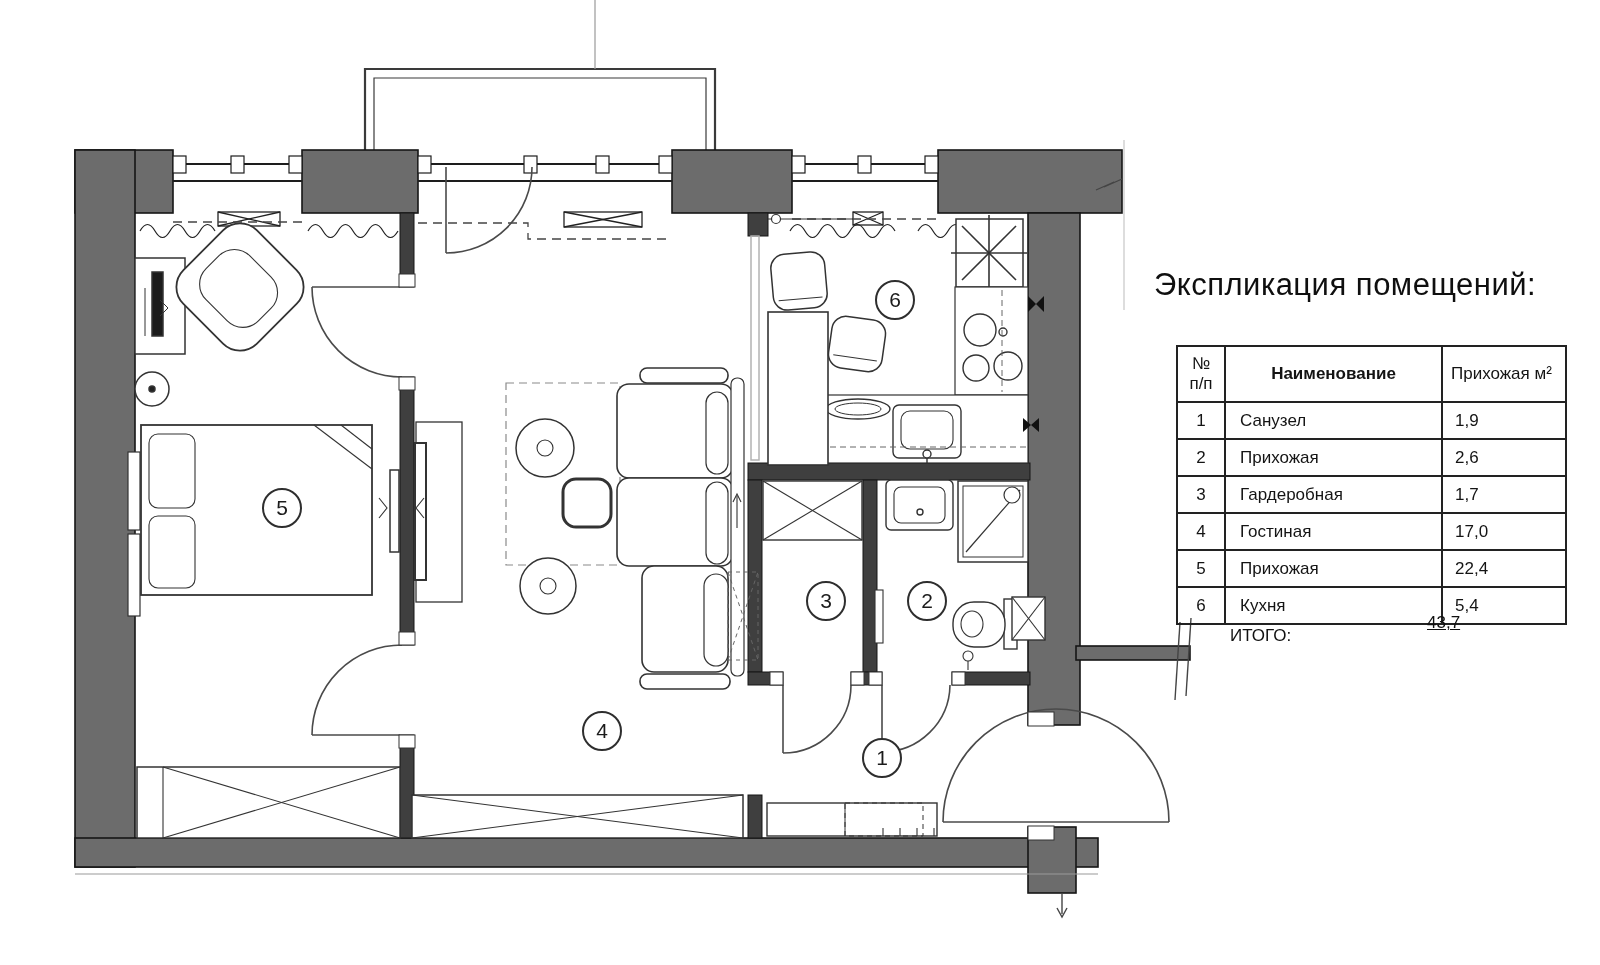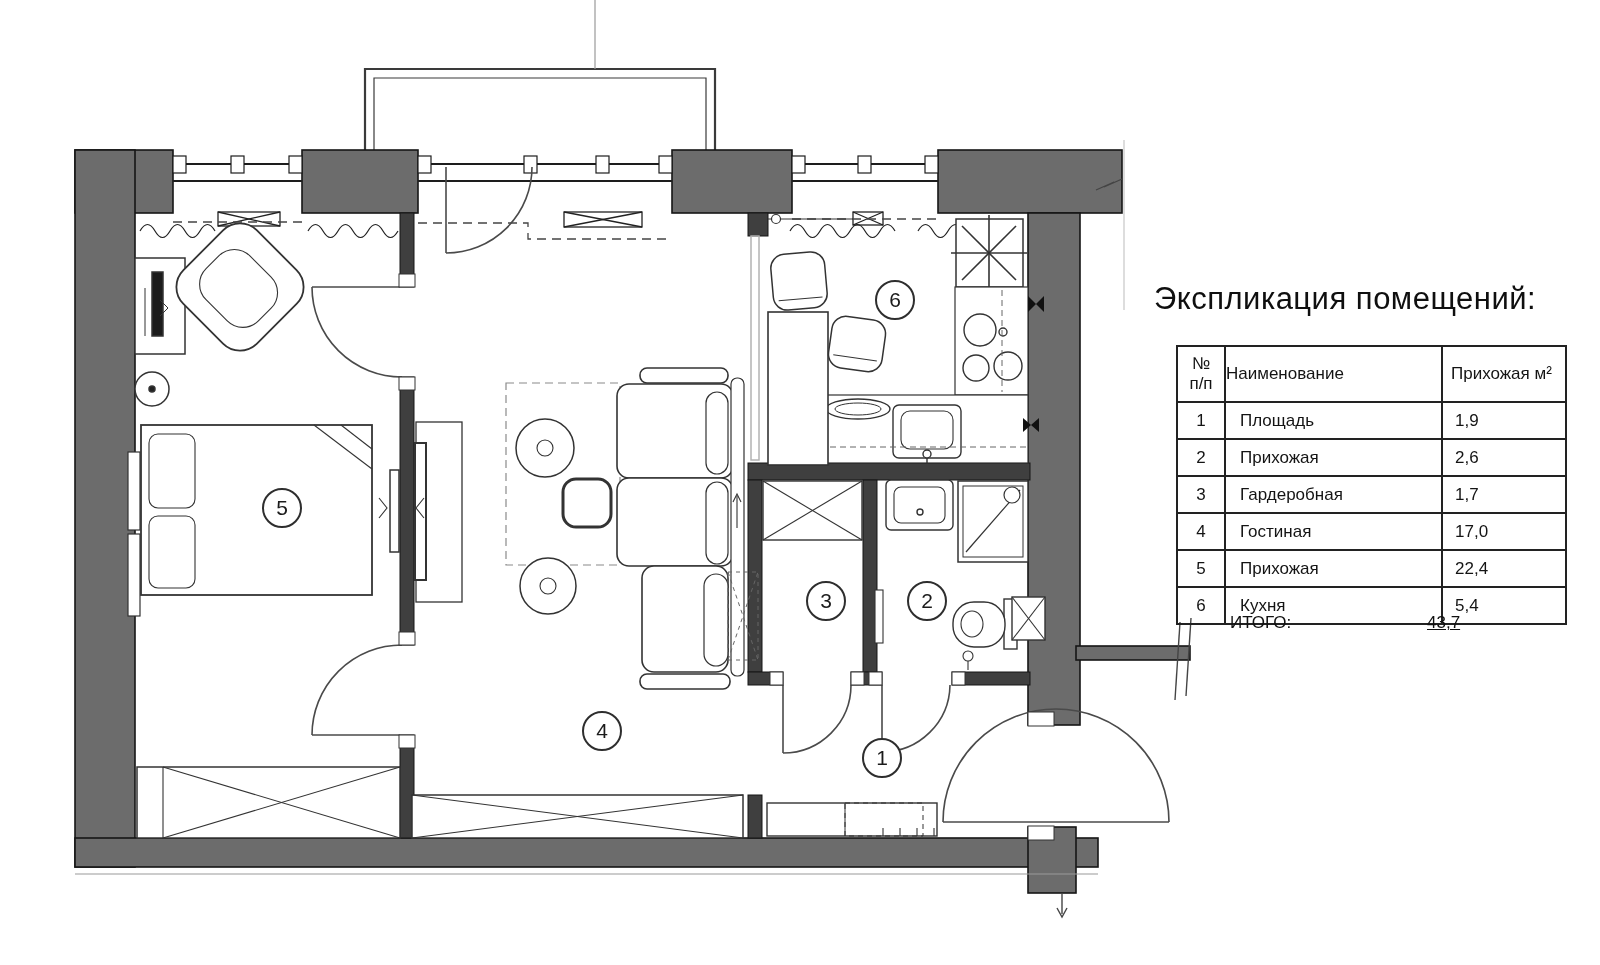--- a/index.html
+++ b/index.html
@@ -1,31 +1,31 @@
 <!DOCTYPE html>
 <html><head>
 <meta charset="utf-8">
 <style>
   html,body{margin:0;padding:0;background:#fff;}
   .canvas{position:relative;width:1600px;height:965px;background:#ffffff;overflow:hidden;
           font-family:"Liberation Sans",sans-serif;color:#111;}
   .plan-svg{position:absolute;left:0;top:0;}
-  .spec-title{position:absolute;left:1154px;top:281px;font-size:31px;letter-spacing:.5px;color:#0f0f0f;white-space:nowrap;}
+  .spec-title{position:absolute;left:1154px;top:267px;font-size:31px;letter-spacing:.5px;color:#0f0f0f;white-space:nowrap;}
   .spec-table{position:absolute;left:1176px;top:345px;border-collapse:collapse;table-layout:fixed;}
   .spec-table td{border:2px solid #222;font-size:17px;color:#141414;vertical-align:middle;padding:0;}
   .col-num{width:46px;text-align:center;}
   .col-name{width:201px;text-align:left;padding-left:14px !important;}
   .col-area{width:110px;text-align:left;padding-left:12px !important;}
   .hdr td{height:54px;}
-  .hdr .col-name{text-align:left;padding-left:0 !important;}
+  .hdr .col-name{text-align:center;padding-left:0 !important;font-weight:bold;}
   .hdr .col-area{padding-left:8px !important;}
   .hdr .col-num{font-size:17px;line-height:1.2;}
   .row td{height:35px;}
   .totals{position:absolute;left:1176px;top:611px;width:357px;height:24px;font-size:17px;}
-  .totals .t-label{position:absolute;left:54px;top:2px;}
+  .totals .t-label{position:absolute;left:54px;top:15px;}
   .totals .t-value{position:absolute;left:251px;top:2px;text-decoration:underline;}
   svg text.roomnum{font-family:"Liberation Sans",sans-serif;font-size:21px;fill:#1b1b1b;text-anchor:middle;}
 </style>
 </head>
 <body>
 
 <div class="canvas">
 
 <svg class="plan-svg" width="1600" height="965" viewBox="0 0 1600 965">
 
@@ -337,21 +337,21 @@
   <tr class="hdr">
     <td class="col-num">
       <div>№</div>
             <div>п/п</div>
     </td>
     <td class="col-name">Наименование</td>
     <td class="col-area">Прихожая м²</td>
   </tr>
   <tr class="row">
     <td class="col-num">1</td>
-    <td class="col-name">Площадь</td>
+    <td class="col-name">Санузел</td>
     <td class="col-area">1,9</td>
   </tr>
   <tr class="row">
     <td class="col-num">2</td>
     <td class="col-name">Прихожая</td>
     <td class="col-area">2,6</td>
   </tr>
   <tr class="row">
     <td class="col-num">3</td>
     <td class="col-name">Гардеробная</td>

